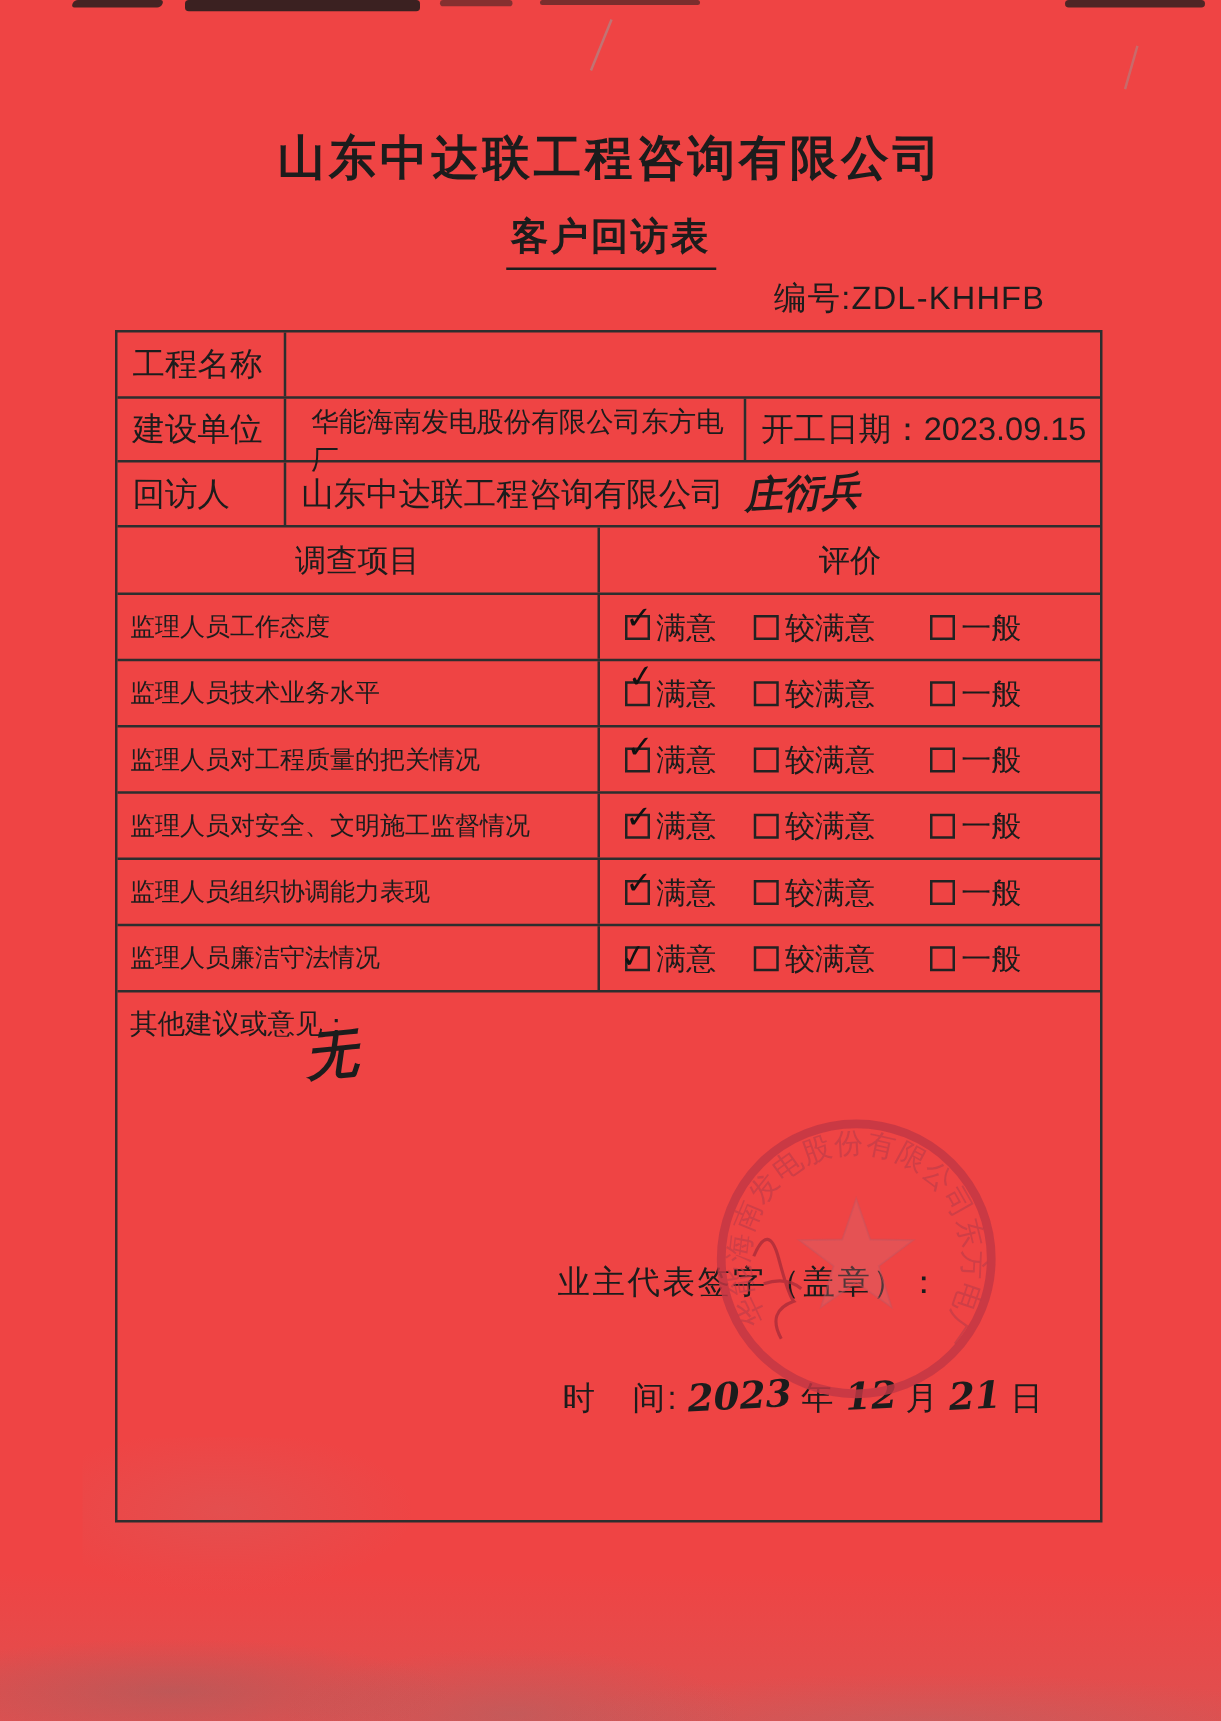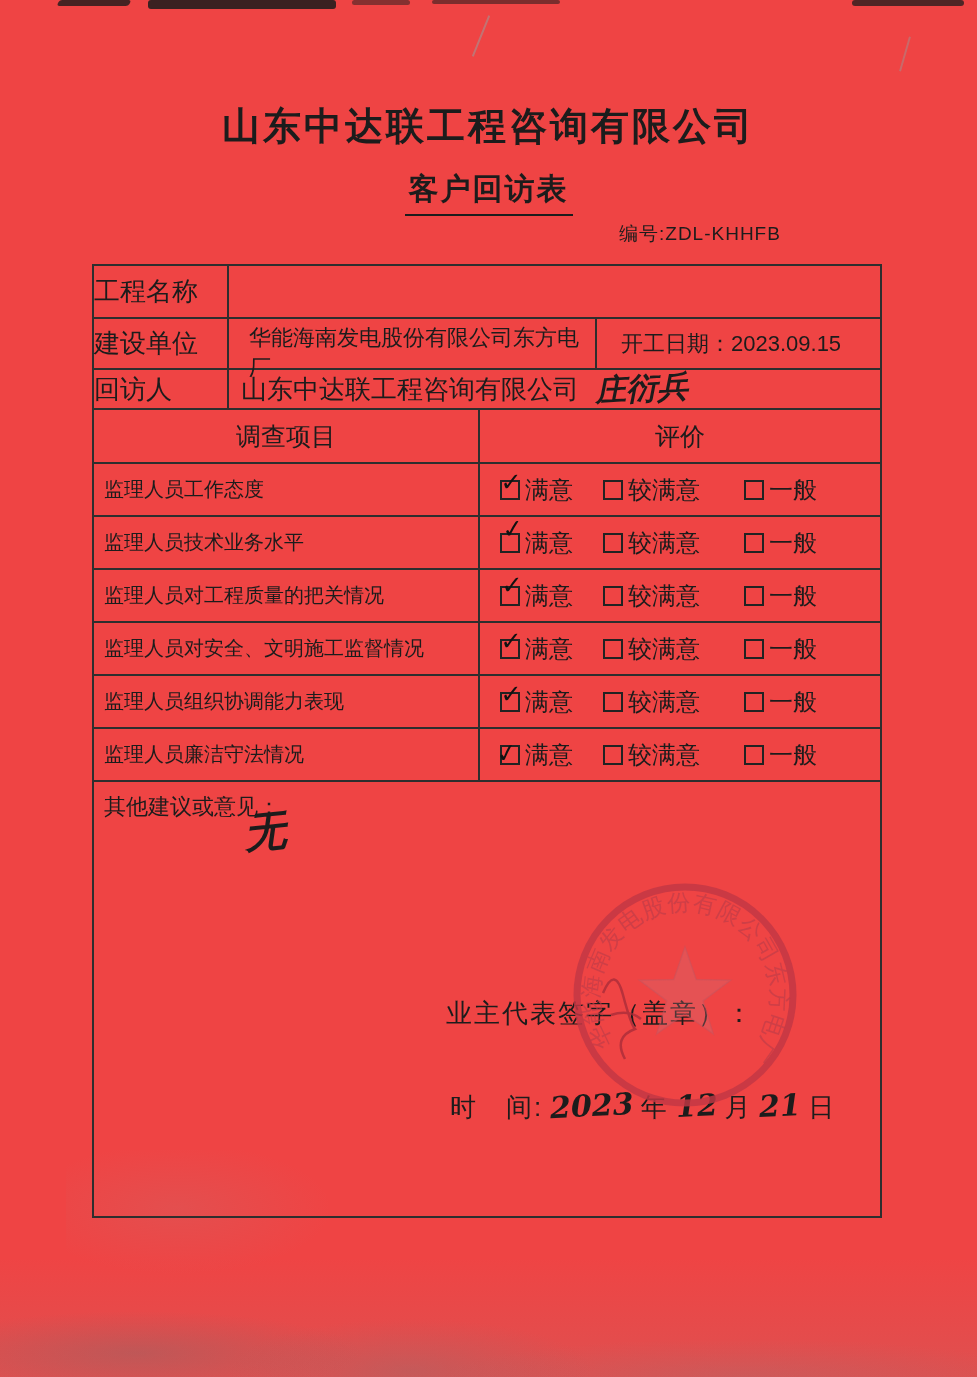--- a/index.html
+++ b/index.html
@@ -33,43 +33,43 @@
 
   .title {
     position:absolute; top:101px; left:0; right:0; text-align:center;
     font-size:38px; font-weight:700; letter-spacing:3px;
   }
   .subtitle-wrap { position:absolute; top:169px; left:0; right:0; text-align:center; }
   .subtitle {
     display:inline-block; font-size:30px; font-weight:600; letter-spacing:2px;
     border-bottom:2px solid #1c1c1c; padding:0 4px 4px;
   }
-  .docnum { position:absolute; top:221px; left:619px; font-size:19px; letter-spacing:1px;text-align:center; }
+  .docnum { position:absolute; top:221px; left:619px; font-size:26px; letter-spacing:1px;text-align:center; }
 
   .table {
     position:absolute; left:92px; top:264px; width:790px; height:954px;
     border:2px solid #2e2e2e; box-sizing:border-box;
     display:flex; flex-direction:column;
   }
   .row { display:flex; border-bottom:2px solid #2e2e2e; box-sizing:border-box; flex:none; }
   .cell { box-sizing:border-box; }
-  .r1 { height:53px; } .r2 { height:51px; } .r3 { height:40px; }
+  .r1 { height:53px; } .r2 { height:51px; } .r3 { height:52px; }
   .r4 { height:54px; } .erow { height:53px; }
   .rlast { flex:1; border-bottom:none; position:relative; display:block; }
 
   .label {
     width:135px; border-right:2px solid #2e2e2e;
-    display:flex; align-items:center; font-size:26px;
+    display:flex; align-items:center; padding-left:12px; font-size:26px;
   }
   .content { flex:1; display:flex; align-items:center; padding-left:12px; font-size:26px; }
   .owner {
     width:368px; border-right:2px solid #2e2e2e;
     font-size:22px; padding:4px 0 0 20px;
   }
-  .datecell { flex:1; display:flex; align-items:center; padding-left:24px; font-size:22px; }
+  .datecell { flex:1; display:flex; align-items:center; padding-left:12px; font-size:26px; }
   .itemcol {
     width:386px; border-right:2px solid #2e2e2e;
     display:flex; align-items:center; padding-left:10px; font-size:20px;
   }
   .evalcol { flex:1; display:flex; align-items:center; padding-left:20px; font-size:24px;font-family:Liberation Mono, monospace; }
   .hdr { justify-content:center; padding-left:0; font-size:25px; }
 
   .opt { display:flex; align-items:center; position:relative; }
   .box {
     width:20px; height:20px; border:2px solid #222; margin-right:5px;

